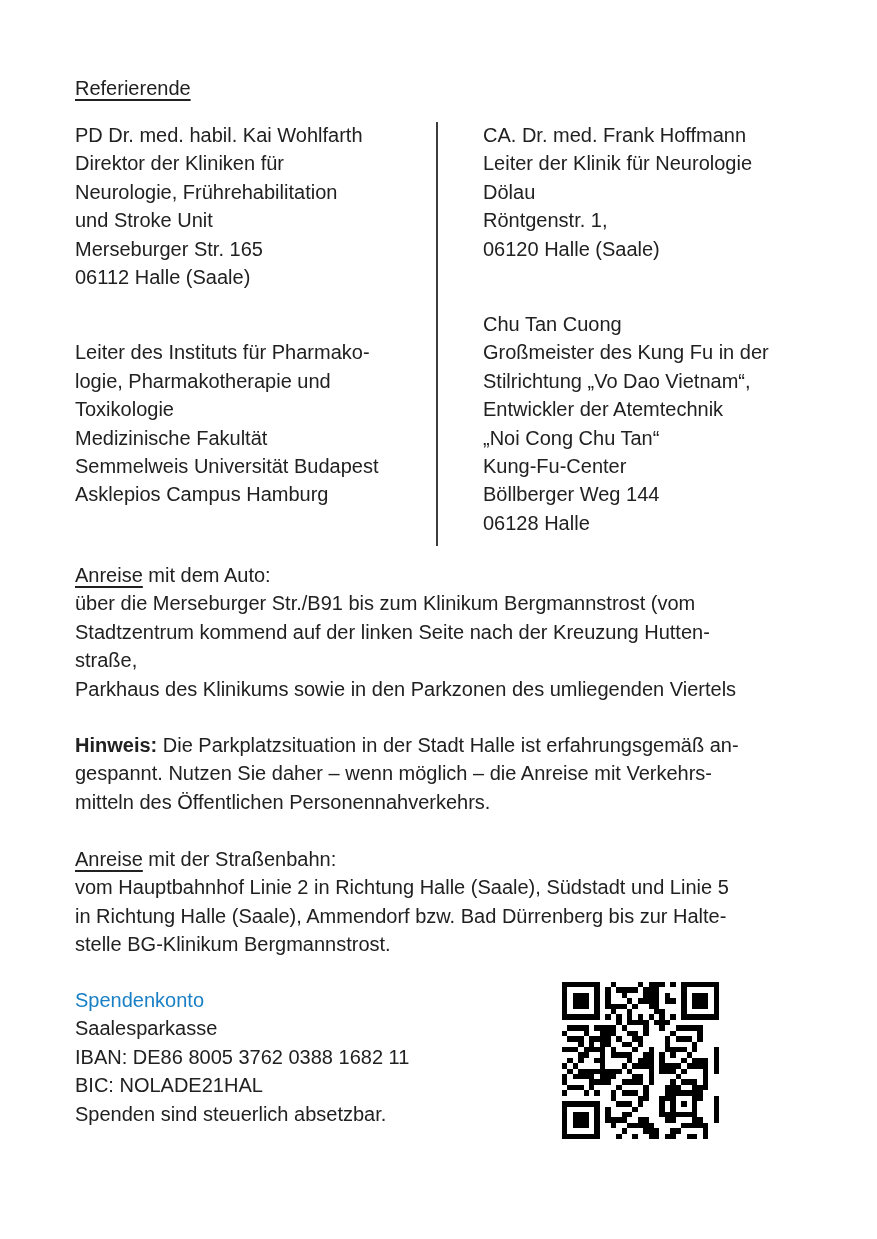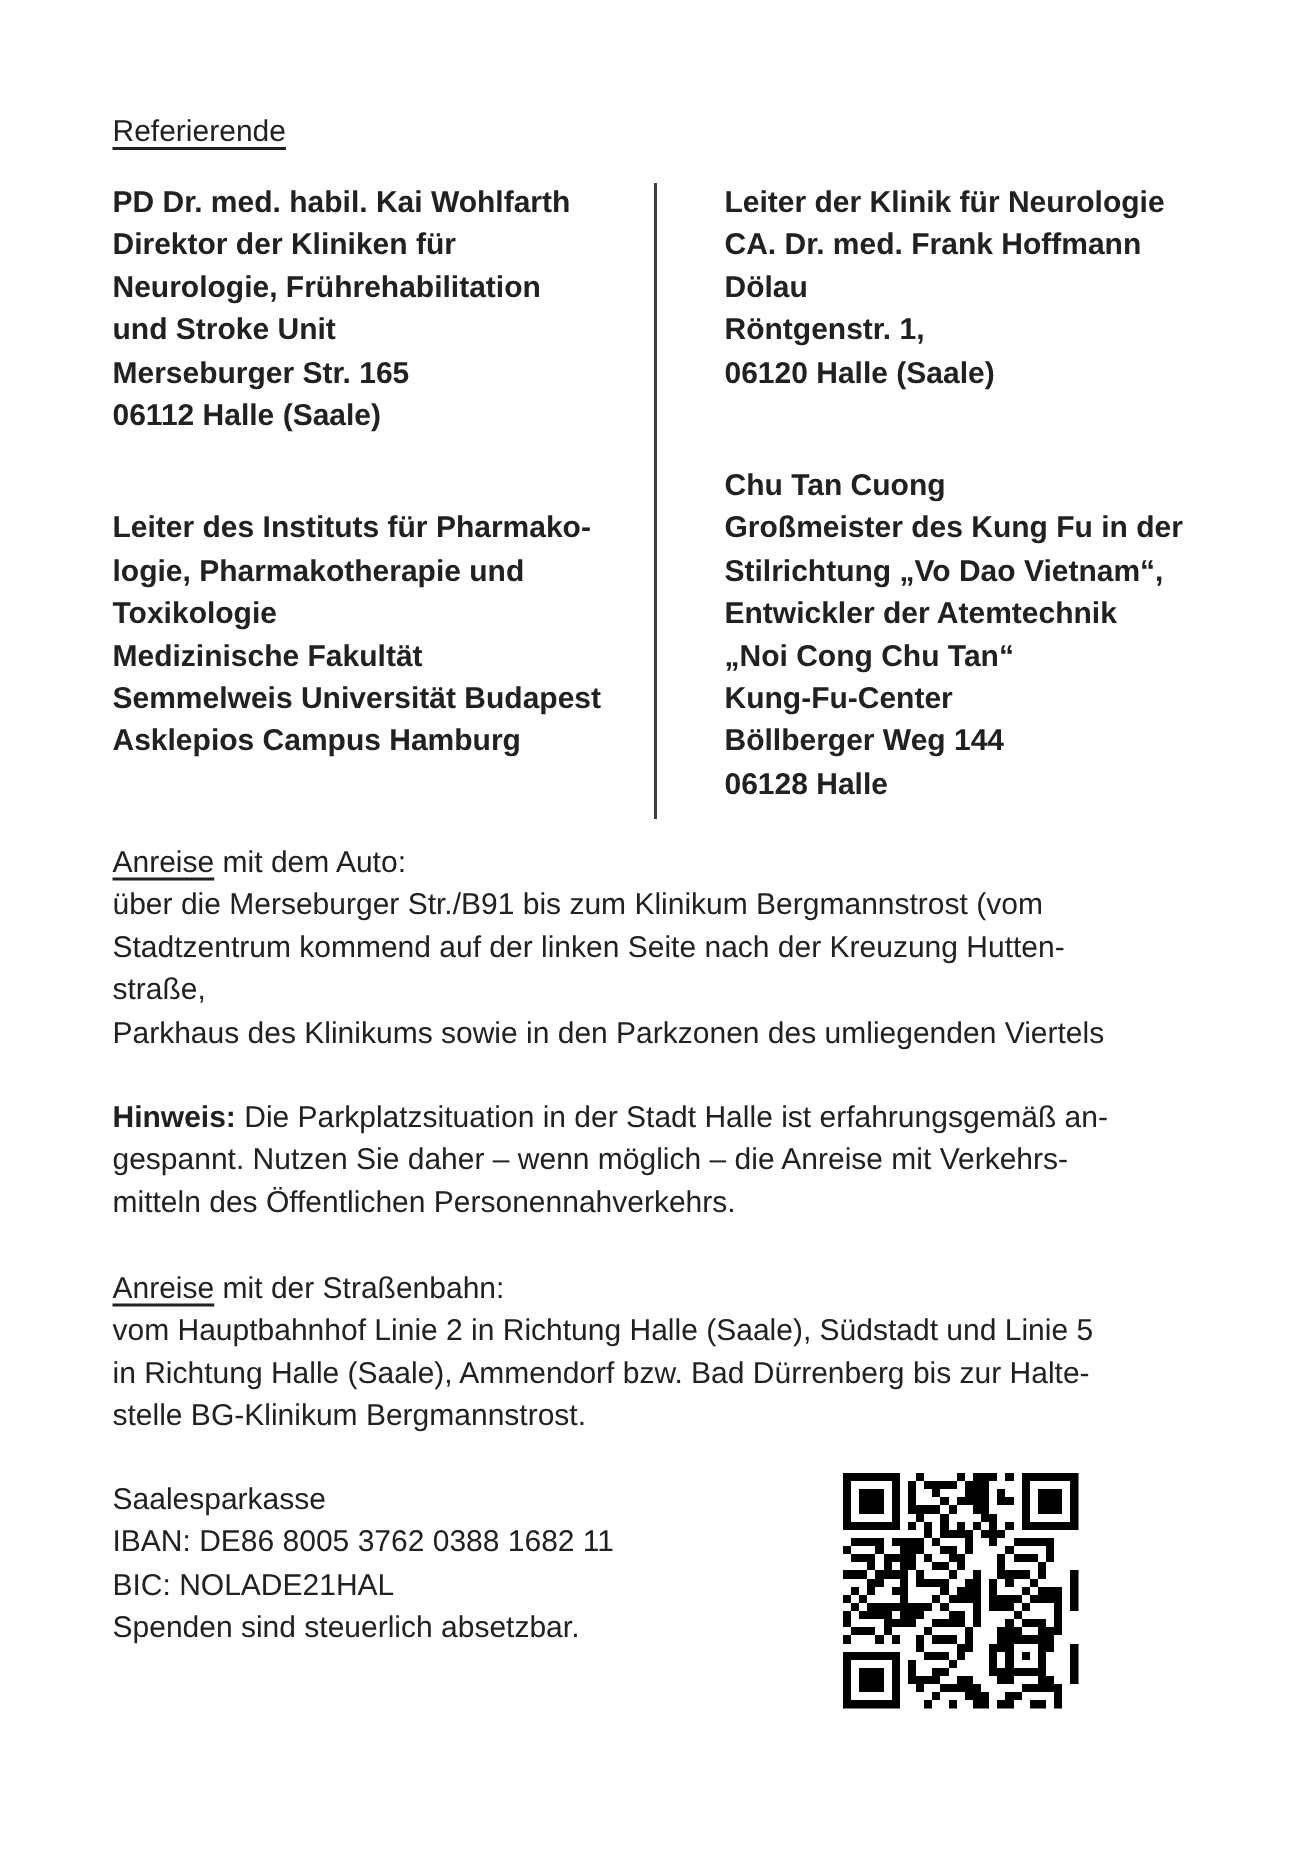--- a/index.html
+++ b/index.html
@@ -13,21 +13,21 @@
     line-height:28.4px;
     overflow:hidden;
   }
   .abs{position:absolute;left:75px;}
   .title{
     font-weight:400;
     text-decoration:underline;
     text-underline-offset:4px;
     text-decoration-thickness:1.5px;
   }
-  .columns{top:121px;display:flex;font-weight:bold;}
+  .columns{top:121px;display:flex;}
   .col-left{width:362px;}
   .col-right{width:370px;margin-left:46px;}
   .block2{margin-top:47px;}
   .divider{
     position:absolute;left:436px;top:122px;
     width:2px;height:424px;background:#3d3d3d;
   }
   .line{white-space:pre;}
   .u{
     text-decoration:underline;
@@ -59,22 +59,22 @@
           <div class="line">Leiter des Instituts für Pharmako-</div>
           <div class="line">logie, Pharmakotherapie und</div>
           <div class="line">Toxikologie</div>
           <div class="line">Medizinische Fakultät</div>
           <div class="line">Semmelweis Universität Budapest</div>
           <div class="line">Asklepios Campus Hamburg</div>
         </div>
     </div>
     <div class="col-right">
       <div>
+          <div class="line">CA. Dr. med. Frank Hoffmann</div>
           <div class="line">Leiter der Klinik für Neurologie</div>
-          <div class="line">CA. Dr. med. Frank Hoffmann</div>
           <div class="line">Dölau</div>
           <div class="line">Röntgenstr. 1,</div>
           <div class="line">06120 Halle (Saale)</div>
         </div>
       <div class="block2">
           <div class="line">Chu Tan Cuong</div>
           <div class="line">Großmeister des Kung Fu in der</div>
           <div class="line">Stilrichtung „Vo Dao Vietnam“,</div>
           <div class="line">Entwickler der Atemtechnik</div>
           <div class="line">„Noi Cong Chu Tan“</div>
@@ -108,20 +108,21 @@
   <div class="abs" style="top:845px">
     <div class="line"><span class="u">Anreise</span><span> mit der Straßenbahn:</span></div>
     <div>
         <div class="line">vom Hauptbahnhof Linie 2 in Richtung Halle (Saale), Südstadt und Linie 5</div>
         <div class="line">in Richtung Halle (Saale), Ammendorf bzw. Bad Dürrenberg bis zur Halte-</div>
         <div class="line">stelle BG-Klinikum Bergmannstrost.</div>
       </div>
   </div>
 
   <div class="abs" style="top:986px">
+    <div class="line blue">Spendenkonto</div>
     <div>
         <div class="line">Saalesparkasse</div>
         <div class="line">IBAN: DE86 8005 3762 0388 1682 11</div>
         <div class="line">BIC: NOLADE21HAL</div>
         <div class="line">Spenden sind steuerlich absetzbar.</div>
       </div>
   </div>
 
   <svg class="qr" id="qr-svg" xmlns="http://www.w3.org/2000/svg" shape-rendering="crispEdges" width="157" height="157" viewBox="0 0 29 29">
       <path d="M0 0h1v1h-1zM1 0h1v1h-1zM2 0h1v1h-1zM3 0h1v1h-1zM4 0h1v1h-1zM5 0h1v1h-1zM6 0h1v1h-1zM9 0h1v1h-1zM14 0h1v1h-1zM16 0h1v1h-1zM17 0h1v1h-1zM18 0h1v1h-1zM20 0h1v1h-1zM22 0h1v1h-1zM23 0h1v1h-1zM24 0h1v1h-1zM25 0h1v1h-1zM26 0h1v1h-1zM27 0h1v1h-1zM28 0h1v1h-1zM0 1h1v1h-1zM6 1h1v1h-1zM8 1h1v1h-1zM10 1h1v1h-1zM11 1h1v1h-1zM12 1h1v1h-1zM13 1h1v1h-1zM15 1h1v1h-1zM16 1h1v1h-1zM17 1h1v1h-1zM22 1h1v1h-1zM28 1h1v1h-1zM0 2h1v1h-1zM2 2h1v1h-1zM3 2h1v1h-1zM4 2h1v1h-1zM6 2h1v1h-1zM8 2h1v1h-1zM11 2h1v1h-1zM15 2h1v1h-1zM16 2h1v1h-1zM17 2h1v1h-1zM19 2h1v1h-1zM22 2h1v1h-1zM24 2h1v1h-1zM25 2h1v1h-1zM26 2h1v1h-1zM28 2h1v1h-1zM0 3h1v1h-1zM2 3h1v1h-1zM3 3h1v1h-1zM4 3h1v1h-1zM6 3h1v1h-1zM8 3h1v1h-1zM12 3h1v1h-1zM14 3h1v1h-1zM15 3h1v1h-1zM16 3h1v1h-1zM17 3h1v1h-1zM19 3h1v1h-1zM20 3h1v1h-1zM22 3h1v1h-1zM24 3h1v1h-1zM25 3h1v1h-1zM26 3h1v1h-1zM28 3h1v1h-1zM0 4h1v1h-1zM2 4h1v1h-1zM3 4h1v1h-1zM4 4h1v1h-1zM6 4h1v1h-1zM8 4h1v1h-1zM9 4h1v1h-1zM10 4h1v1h-1zM11 4h1v1h-1zM13 4h1v1h-1zM16 4h1v1h-1zM17 4h1v1h-1zM22 4h1v1h-1zM24 4h1v1h-1zM25 4h1v1h-1zM26 4h1v1h-1zM28 4h1v1h-1zM0 5h1v1h-1zM6 5h1v1h-1zM9 5h1v1h-1zM12 5h1v1h-1zM17 5h1v1h-1zM18 5h1v1h-1zM22 5h1v1h-1zM28 5h1v1h-1zM0 6h1v1h-1zM1 6h1v1h-1zM2 6h1v1h-1zM3 6h1v1h-1zM4 6h1v1h-1zM5 6h1v1h-1zM6 6h1v1h-1zM8 6h1v1h-1zM10 6h1v1h-1zM12 6h1v1h-1zM14 6h1v1h-1zM16 6h1v1h-1zM18 6h1v1h-1zM20 6h1v1h-1zM22 6h1v1h-1zM23 6h1v1h-1zM24 6h1v1h-1zM25 6h1v1h-1zM26 6h1v1h-1zM27 6h1v1h-1zM28 6h1v1h-1zM10 7h1v1h-1zM12 7h1v1h-1zM13 7h1v1h-1zM14 7h1v1h-1zM15 7h1v1h-1zM17 7h1v1h-1zM18 7h1v1h-1zM19 7h1v1h-1zM1 8h1v1h-1zM2 8h1v1h-1zM3 8h1v1h-1zM4 8h1v1h-1zM6 8h1v1h-1zM7 8h1v1h-1zM8 8h1v1h-1zM9 8h1v1h-1zM11 8h1v1h-1zM15 8h1v1h-1zM18 8h1v1h-1zM21 8h1v1h-1zM22 8h1v1h-1zM23 8h1v1h-1zM24 8h1v1h-1zM25 8h1v1h-1zM0 9h1v1h-1zM4 9h1v1h-1zM7 9h1v1h-1zM8 9h1v1h-1zM9 9h1v1h-1zM12 9h1v1h-1zM13 9h1v1h-1zM15 9h1v1h-1zM20 9h1v1h-1zM25 9h1v1h-1zM1 10h1v1h-1zM2 10h1v1h-1zM3 10h1v1h-1zM5 10h1v1h-1zM6 10h1v1h-1zM7 10h1v1h-1zM8 10h1v1h-1zM10 10h1v1h-1zM13 10h1v1h-1zM14 10h1v1h-1zM19 10h1v1h-1zM21 10h1v1h-1zM22 10h1v1h-1zM23 10h1v1h-1zM25 10h1v1h-1zM3 11h1v1h-1zM5 11h1v1h-1zM7 11h1v1h-1zM8 11h1v1h-1zM11 11h1v1h-1zM12 11h1v1h-1zM14 11h1v1h-1zM19 11h1v1h-1zM24 11h1v1h-1zM0 12h1v1h-1zM1 12h1v1h-1zM2 12h1v1h-1zM4 12h1v1h-1zM5 12h1v1h-1zM6 12h1v1h-1zM7 12h1v1h-1zM9 12h1v1h-1zM13 12h1v1h-1zM16 12h1v1h-1zM19 12h1v1h-1zM20 12h1v1h-1zM21 12h1v1h-1zM22 12h1v1h-1zM24 12h1v1h-1zM28 12h1v1h-1zM3 13h1v1h-1zM4 13h1v1h-1zM7 13h1v1h-1zM9 13h1v1h-1zM10 13h1v1h-1zM11 13h1v1h-1zM12 13h1v1h-1zM15 13h1v1h-1zM16 13h1v1h-1zM18 13h1v1h-1zM20 13h1v1h-1zM23 13h1v1h-1zM28 13h1v1h-1zM1 14h1v1h-1zM3 14h1v1h-1zM6 14h1v1h-1zM7 14h1v1h-1zM12 14h1v1h-1zM14 14h1v1h-1zM15 14h1v1h-1zM16 14h1v1h-1zM18 14h1v1h-1zM22 14h1v1h-1zM24 14h1v1h-1zM25 14h1v1h-1zM26 14h1v1h-1zM28 14h1v1h-1zM0 15h1v1h-1zM2 15h1v1h-1zM7 15h1v1h-1zM11 15h1v1h-1zM13 15h1v1h-1zM14 15h1v1h-1zM15 15h1v1h-1zM16 15h1v1h-1zM18 15h1v1h-1zM19 15h1v1h-1zM20 15h1v1h-1zM21 15h1v1h-1zM23 15h1v1h-1zM24 15h1v1h-1zM25 15h1v1h-1zM26 15h1v1h-1zM28 15h1v1h-1zM1 16h1v1h-1zM3 16h1v1h-1zM4 16h1v1h-1zM5 16h1v1h-1zM6 16h1v1h-1zM7 16h1v1h-1zM8 16h1v1h-1zM9 16h1v1h-1zM10 16h1v1h-1zM12 16h1v1h-1zM16 16h1v1h-1zM18 16h1v1h-1zM19 16h1v1h-1zM20 16h1v1h-1zM22 16h1v1h-1zM26 16h1v1h-1zM28 16h1v1h-1zM0 17h1v1h-1zM2 17h1v1h-1zM3 17h1v1h-1zM4 17h1v1h-1zM5 17h1v1h-1zM7 17h1v1h-1zM8 17h1v1h-1zM9 17h1v1h-1zM13 17h1v1h-1zM14 17h1v1h-1zM16 17h1v1h-1zM21 17h1v1h-1zM26 17h1v1h-1zM0 18h1v1h-1zM5 18h1v1h-1zM6 18h1v1h-1zM7 18h1v1h-1zM8 18h1v1h-1zM11 18h1v1h-1zM12 18h1v1h-1zM13 18h1v1h-1zM14 18h1v1h-1zM16 18h1v1h-1zM20 18h1v1h-1zM22 18h1v1h-1zM23 18h1v1h-1zM24 18h1v1h-1zM26 18h1v1h-1zM1 19h1v1h-1zM2 19h1v1h-1zM3 19h1v1h-1zM5 19h1v1h-1zM10 19h1v1h-1zM15 19h1v1h-1zM19 19h1v1h-1zM20 19h1v1h-1zM21 19h1v1h-1zM24 19h1v1h-1zM25 19h1v1h-1zM26 19h1v1h-1zM0 20h1v1h-1zM4 20h1v1h-1zM6 20h1v1h-1zM9 20h1v1h-1zM11 20h1v1h-1zM12 20h1v1h-1zM13 20h1v1h-1zM15 20h1v1h-1zM19 20h1v1h-1zM20 20h1v1h-1zM21 20h1v1h-1zM22 20h1v1h-1zM23 20h1v1h-1zM24 20h1v1h-1zM25 20h1v1h-1zM9 21h1v1h-1zM14 21h1v1h-1zM15 21h1v1h-1zM18 21h1v1h-1zM19 21h1v1h-1zM20 21h1v1h-1zM24 21h1v1h-1zM25 21h1v1h-1zM28 21h1v1h-1zM0 22h1v1h-1zM1 22h1v1h-1zM2 22h1v1h-1zM3 22h1v1h-1zM4 22h1v1h-1zM5 22h1v1h-1zM6 22h1v1h-1zM10 22h1v1h-1zM11 22h1v1h-1zM12 22h1v1h-1zM14 22h1v1h-1zM18 22h1v1h-1zM20 22h1v1h-1zM22 22h1v1h-1zM24 22h1v1h-1zM28 22h1v1h-1zM0 23h1v1h-1zM6 23h1v1h-1zM8 23h1v1h-1zM13 23h1v1h-1zM18 23h1v1h-1zM20 23h1v1h-1zM24 23h1v1h-1zM28 23h1v1h-1zM0 24h1v1h-1zM2 24h1v1h-1zM3 24h1v1h-1zM4 24h1v1h-1zM6 24h1v1h-1zM8 24h1v1h-1zM11 24h1v1h-1zM12 24h1v1h-1zM18 24h1v1h-1zM19 24h1v1h-1zM20 24h1v1h-1zM21 24h1v1h-1zM22 24h1v1h-1zM23 24h1v1h-1zM24 24h1v1h-1zM28 24h1v1h-1zM0 25h1v1h-1zM2 25h1v1h-1zM3 25h1v1h-1zM4 25h1v1h-1zM6 25h1v1h-1zM8 25h1v1h-1zM9 25h1v1h-1zM10 25h1v1h-1zM11 25h1v1h-1zM14 25h1v1h-1zM15 25h1v1h-1zM19 25h1v1h-1zM20 25h1v1h-1zM24 25h1v1h-1zM25 25h1v1h-1zM28 25h1v1h-1zM0 26h1v1h-1zM2 26h1v1h-1zM3 26h1v1h-1zM4 26h1v1h-1zM6 26h1v1h-1zM9 26h1v1h-1zM12 26h1v1h-1zM13 26h1v1h-1zM14 26h1v1h-1zM15 26h1v1h-1zM16 26h1v1h-1zM22 26h1v1h-1zM23 26h1v1h-1zM24 26h1v1h-1zM25 26h1v1h-1zM26 26h1v1h-1zM0 27h1v1h-1zM6 27h1v1h-1zM11 27h1v1h-1zM15 27h1v1h-1zM16 27h1v1h-1zM17 27h1v1h-1zM20 27h1v1h-1zM21 27h1v1h-1zM26 27h1v1h-1zM0 28h1v1h-1zM1 28h1v1h-1zM2 28h1v1h-1zM3 28h1v1h-1zM4 28h1v1h-1zM5 28h1v1h-1zM6 28h1v1h-1zM10 28h1v1h-1zM13 28h1v1h-1zM16 28h1v1h-1zM17 28h1v1h-1zM19 28h1v1h-1zM20 28h1v1h-1zM23 28h1v1h-1zM24 28h1v1h-1zM26 28h1v1h-1z" fill="#000000"></path>

